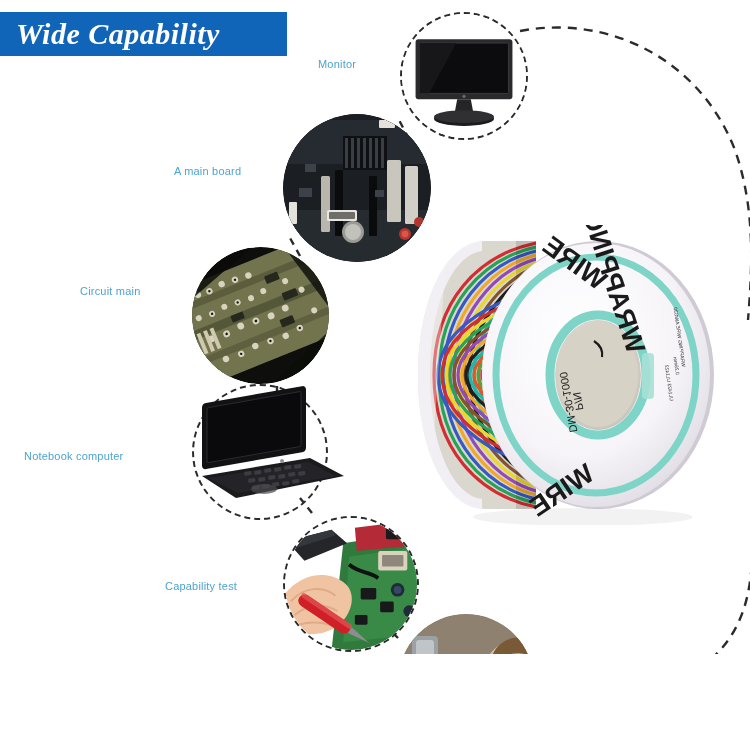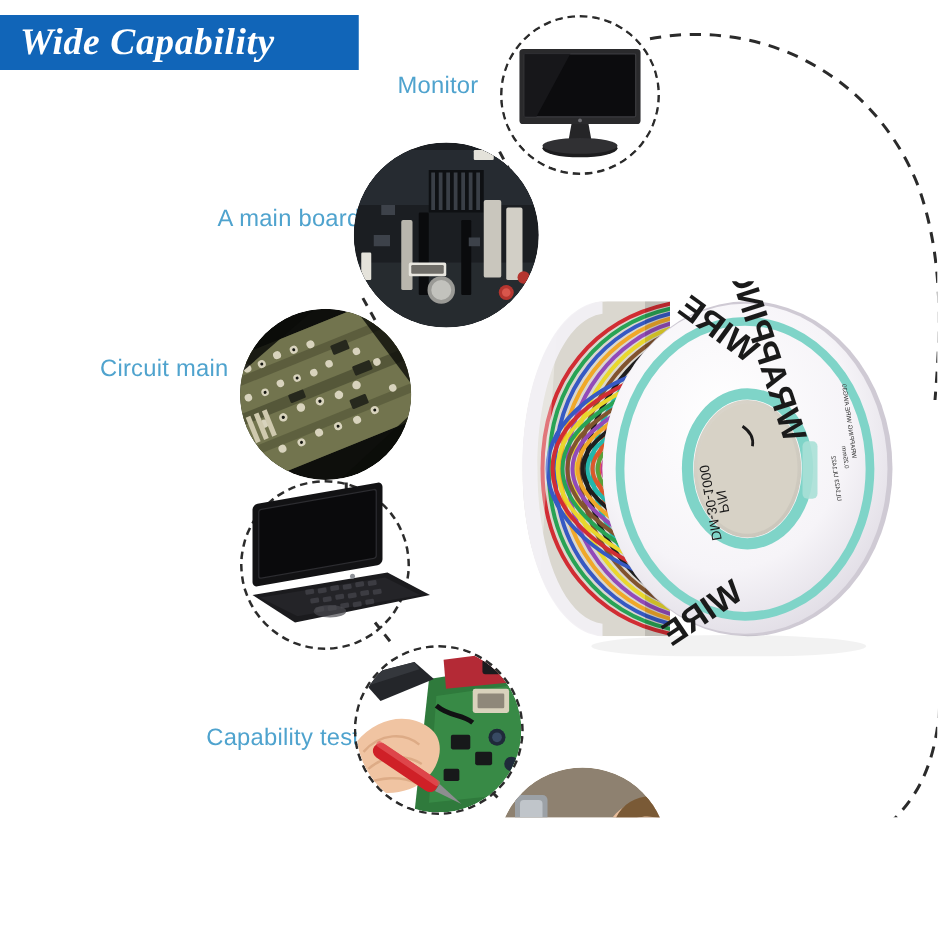--- a/index.html
+++ b/index.html
@@ -49,21 +49,21 @@
     width: 750px;
     height: 750px;
     pointer-events: none;
   }
 
   
   .feature-label {
     position: absolute;
     color: #4FA3CE;
     font-family: "Liberation Sans", sans-serif;
-    font-size: 19px;
+    font-size: 11px;
     font-weight: normal;
     white-space: nowrap;
     letter-spacing: 0.2px;
   }
 
   
   .bubble {
     position: absolute;
     border-radius: 50%;
     overflow: hidden;
@@ -269,20 +269,21 @@
           </g>
         </g>
 
         <path d="M0 0 L60 0 L0 52 Z" fill="#0b0c09" opacity="0.85"></path>
         <path d="M137 0 L137 60 L92 0 Z" fill="#0b0c09" opacity="0.8"></path>
         <path d="M137 137 L80 137 L137 84 Z" fill="#0b0c09" opacity="0.8"></path>
       </g>
     </svg>
   </div>
 
+  <div class="feature-label" style="left:24px; top:450px;">Notebook computer</div>
 
   <div class="bubble dashed" style="left:192px; top:384px; width:136px; height:136px;">
   </div>
   <svg style="position:absolute; left:178px; top:372px; width:172px; height:160px;" viewBox="0 0 172 160">
 
     <g transform="skewY(-10)">
       <rect x="24" y="36" width="104" height="66" rx="4" fill="#121214"></rect>
       <rect x="29" y="41" width="94" height="55" rx="2" fill="#0a0a0c"></rect>
       <rect x="29" y="41" width="94" height="55" rx="2" fill="none" stroke="#2c2c30" stroke-width="1"></rect>
     </g>

